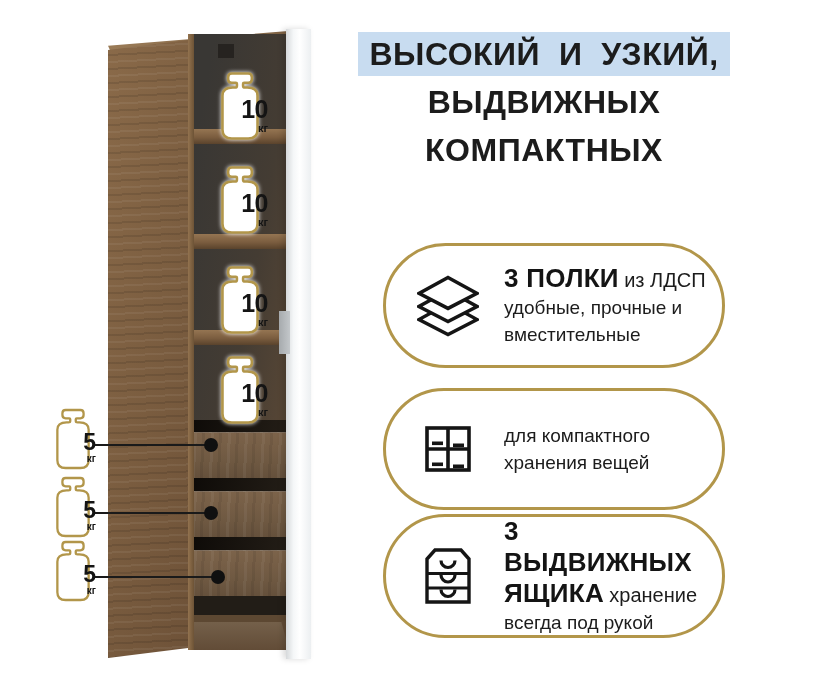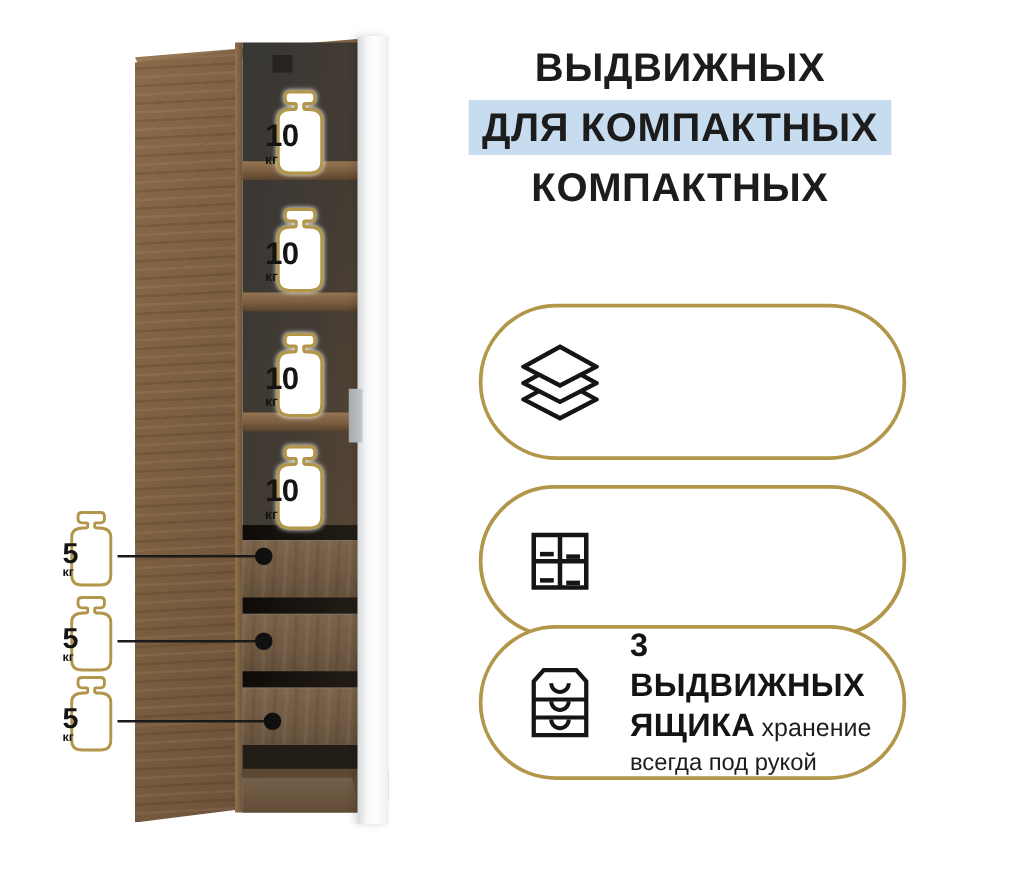--- a/index.html
+++ b/index.html
@@ -36,21 +36,21 @@
     background:linear-gradient(90deg,#d6d9db 0%,#f5f7f8 30%,#ffffff 55%,#eceff1 100%);
     box-shadow:-3px 0 6px rgba(0,0,0,0.15);}
   .door-handle{position:absolute;left:279px;top:311px;width:11px;height:43px;
     background:linear-gradient(90deg,#a6aaad,#c3c7ca);}
   .cab-foot{position:absolute;left:281px;top:616px;width:30px;height:32px;background:#634c36;
     clip-path:polygon(0 15%,100% 0,100% 75%,25% 100%);}
 
   
   .badge{position:absolute;z-index:5;}
   .badge svg{position:absolute;inset:0;width:100%;height:100%;filter:drop-shadow(0 0 2px #ffffff);}
-  .badge span{position:absolute;left:0;right:0;text-align:left;color:#141414;font-weight:bold;}
+  .badge span{position:absolute;left:0;right:0;text-align:right;color:#141414;font-weight:bold;}
   .badge-10{width:56px;height:68px;}
   .badge-10 .b-val{top:23px;font-size:25px;letter-spacing:-0.5px;}
   .badge-10 .b-unit{top:50px;font-size:11px;}
   .badge-5{width:46px;height:62px;}
   .badge-5 .b-val{top:21px;font-size:23px;}
   .badge-5 .b-unit{top:45px;font-size:10px;}
 
   
   .callout-line{position:absolute;height:2px;background:#1a1a1a;z-index:4;}
   .callout-dot{position:absolute;width:14px;height:14px;border-radius:50%;background:#101010;z-index:4;}
@@ -59,21 +59,21 @@
   .headline{position:absolute;left:356px;top:30px;width:376px;text-align:center;
     font-size:32px;font-weight:bold;line-height:48px;letter-spacing:0.5px;color:#1c1c1c;}
   .t-line{white-space:pre;}
   .t-line .hl{display:inline-block;background:#c8dcf0;padding:0 11px;line-height:44px;}
 
   
   .feature{position:absolute;left:383px;width:342px;border:3px solid #b2964a;border-radius:64px;
     box-sizing:border-box;display:flex;align-items:center;gap:24px;padding:0 16px 0 30px;background:#ffffff;}
   .feature-1{top:243px;height:125px;}
   .feature-2{top:388px;height:122px;}
-  .feature-3{top:500px;height:124px;}
+  .feature-3{top:514px;height:124px;}
   .ft-icon{flex:none;width:64px;display:flex;justify-content:center;align-items:center;}
   .ft-text{width:228px;font-size:19px;line-height:27px;color:#1c1c1c;}
   .ft-heading{font-size:26px;font-weight:bold;letter-spacing:0.3px;color:#141414;line-height:31px;}
   .ft-note{font-size:20px;}
   .ft-desc{display:block;}
   .feature-3 .ft-desc{display:inline;}
 </style>
 </head>
 <body>
 
@@ -156,49 +156,55 @@
   </div>
   <div class="badge badge-5" style="left:50px;top:540px">
     <svg viewBox="0 0 100 132">
         <path d="M34,3 H66 Q73,3 73,10 V14 Q73,21 66,21 H58 Q56,21 56,23 V27 Q56,30 60,30 H64 Q84,30 84,46 V112 Q84,129 66,129 H34 Q16,129 16,112 V46 Q16,30 36,30 H40 Q44,30 44,27 V23 Q44,21 42,21 H34 Q27,21 27,14 V10 Q27,3 34,3 Z" fill="#ffffff" stroke="#b2964a" stroke-width="5" stroke-linejoin="round"></path>
       </svg>
     <span class="b-val">5</span>
     <span class="b-unit">кг</span>
   </div>
 
   <div class="headline">
+    <div class="t-line"><span class="hl">ВЫСОКИЙ  И  УЗКИЙ,</span></div>
     <div class="t-line">ВЫДВИЖНЫХ</div>
-    <div class="t-line"><span class="hl">ДЛЯ КОМПАКТНЫХ</span></div>
     <div class="t-line">КОМПАКТНЫХ</div>
   </div>
 
   <div class="feature feature-1">
     <div class="ft-icon">
       <svg width="62" height="62" viewBox="0 0 64 63">
         <path d="M32,29 L62,45.5 32,61 2,45.5 Z" fill="#ffffff" stroke="#151515" stroke-width="3.6"></path>
         <path d="M32,15.5 L62,32 32,47.5 2,32 Z" fill="#ffffff" stroke="#151515" stroke-width="3.6"></path>
         <path d="M32,2 L62,18.5 32,34 2,18.5 Z" fill="#ffffff" stroke="#151515" stroke-width="3.6"></path>
       </svg>
+    </div>
+    <div class="ft-text">
+      <span class="ft-heading">3 ПОЛКИ</span>
+      <span class="ft-note">из ЛДСП</span>
+      <span class="ft-desc">удобные, прочные и вместительные</span>
     </div>
   </div>
 
   <div class="feature feature-2">
     <div class="ft-icon">
       <svg width="48" height="48" viewBox="0 0 48 48">
         <rect x="3" y="3" width="42" height="42" fill="none" stroke="#151515" stroke-width="3.6"></rect>
         <line x1="24" y1="3" x2="24" y2="45" stroke="#151515" stroke-width="3.6"></line>
         <line x1="3" y1="24" x2="45" y2="24" stroke="#151515" stroke-width="3.6"></line>
         <rect x="8" y="16.5" width="11" height="3.6" fill="#151515"></rect>
         <rect x="29" y="18.5" width="11" height="3.6" fill="#151515"></rect>
         <rect x="8" y="37.5" width="11" height="3.6" fill="#151515"></rect>
         <rect x="29" y="39.5" width="11" height="3.6" fill="#151515"></rect>
       </svg>
     </div>
     <div class="ft-text">
       <span class="ft-note"></span>
+      <span class="ft-desc">для компактного хранения вещей</span>
     </div>
   </div>
 
   <div class="feature feature-3">
     <div class="ft-icon">
       <svg width="50" height="58" viewBox="0 0 50 58">
         <path d="M12,3 H38 L46,12 V55 H4 V12 Z" fill="#ffffff" stroke="#151515" stroke-width="3.4" stroke-linejoin="miter"></path>
         <line x1="4" y1="26.5" x2="46" y2="26.5" stroke="#151515" stroke-width="3.2"></line>
         <line x1="4" y1="41" x2="46" y2="41" stroke="#151515" stroke-width="3.2"></line>
         <path d="M18,13.5 A7,7 0 0 0 32,13.5" fill="none" stroke="#151515" stroke-width="3.2"></path>

